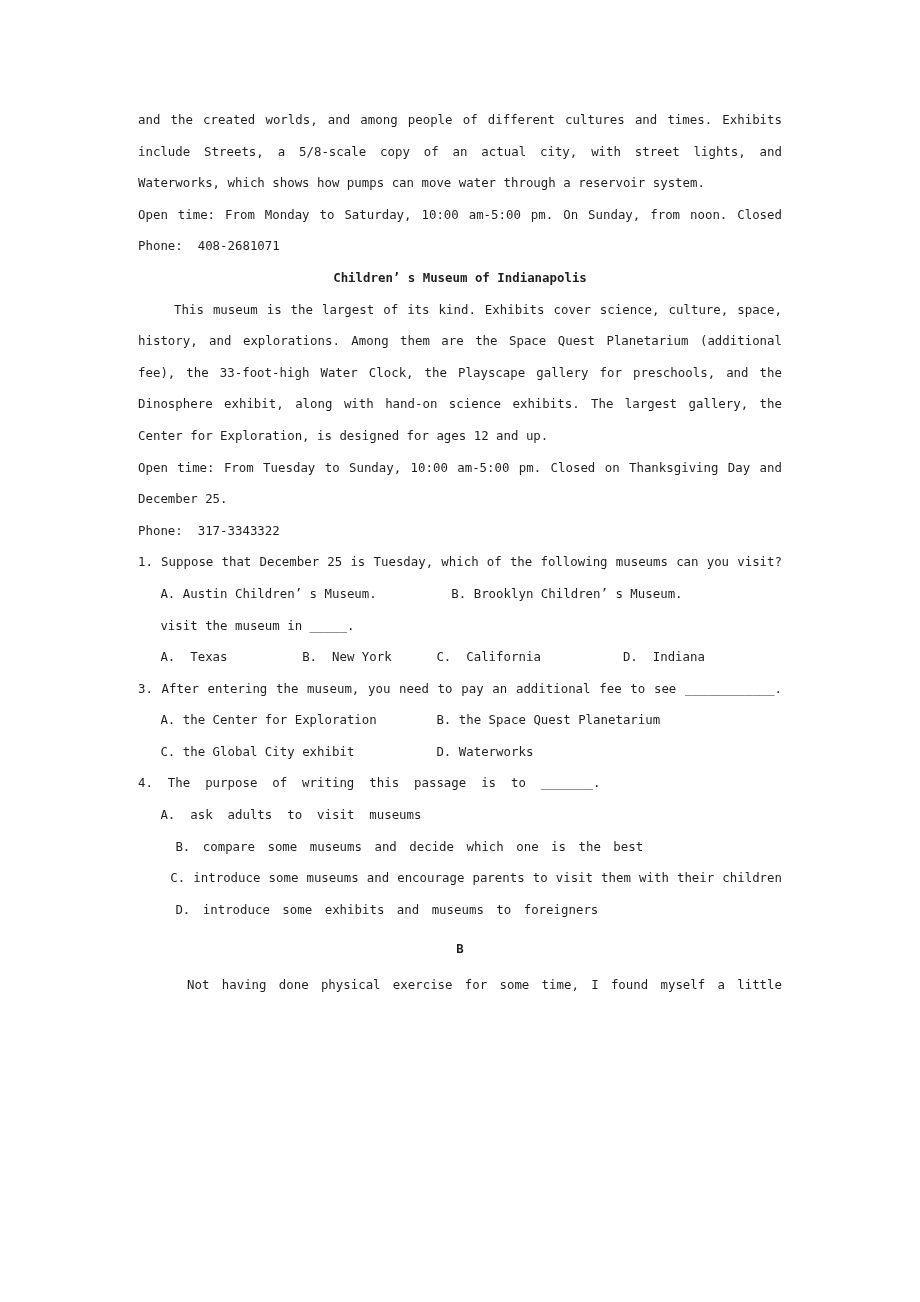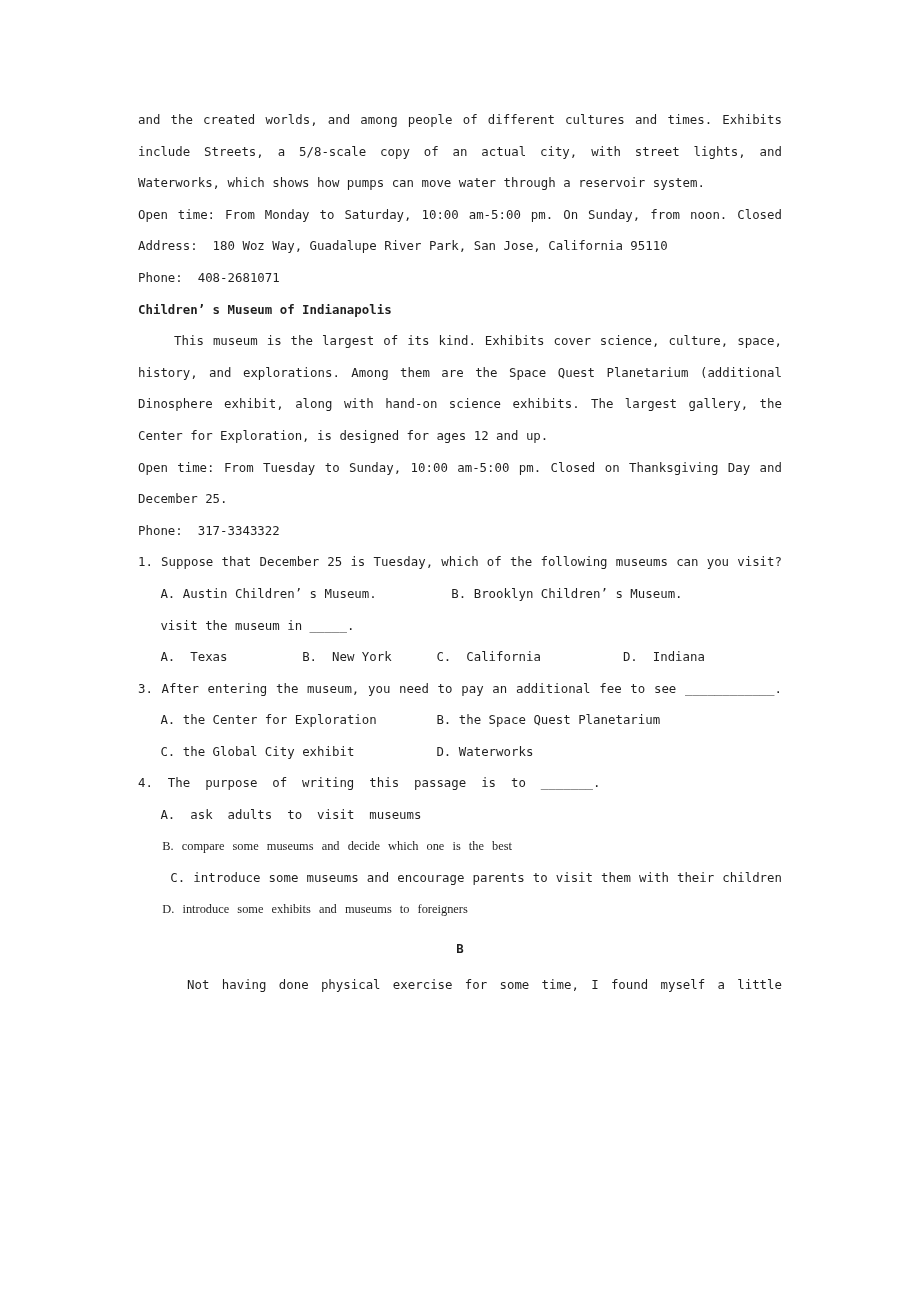--- a/index.html
+++ b/index.html
@@ -26,42 +26,42 @@
     white-space: pre-wrap;
     min-height: 31.6px;
   }
   
   .line.j {
     white-space: normal;
     text-align: justify;
     text-align-last: justify;
     -moz-text-align-last: justify;
   }
-  .line.b { font-weight: 700; }
+  .line.b { font-weight: 700; text-align: center; }
   .line.c {
     text-align: center;
     text-align-last: center;
     -moz-text-align-last: center;
   }
-  .line.w { word-spacing: 5px; font-family: Liberation Serif, serif; }
+  .line.w { word-spacing: 5px; }
   .line.gap { margin-top: 8px; margin-bottom: 4px; }
 </style>
 </head>
 <body>
 
 <main class="doc" style="background: rgb(255, 255, 255); color: rgb(31, 31, 31);">
     <div class="line j">and the created worlds, and among people of different cultures and times. Exhibits</div>
     <div class="line j">include Streets, a 5/8-scale copy of an actual city, with street lights, and</div>
     <div class="line">Waterworks, which shows how pumps can move water through a reservoir system.</div>
     <div class="line j">Open time: From Monday to Saturday, 10:00 am-5:00 pm. On Sunday, from noon. Closed</div>
-    <div class="line">Address:  180 Woz Way, Guadalupe River Park, San Jose, California 95110</div>
     <div class="line">Phone:  408-2681071</div>
     <div class="line b">Children’ s Museum of Indianapolis</div>
     <div class="line j">&nbsp;&nbsp;&nbsp;&nbsp;This museum is the largest of its kind. Exhibits cover science, culture, space,</div>
     <div class="line j">history, and explorations. Among them are the Space Quest Planetarium (additional</div>
+    <div class="line j">fee), the 33-foot-high Water Clock, the Playscape gallery for preschools, and the</div>
     <div class="line j">Dinosphere exhibit, along with hand-on science exhibits. The largest gallery, the</div>
     <div class="line">Center for Exploration, is designed for ages 12 and up.</div>
     <div class="line j">Open time: From Tuesday to Sunday, 10:00 am-5:00 pm. Closed on Thanksgiving Day and</div>
     <div class="line">December 25.</div>
     <div class="line">Phone:  317-3343322</div>
     <div class="line j">1. Suppose that December 25 is Tuesday, which of the following museums can you visit?</div>
     <div class="line">   A. Austin Children’ s Museum.          B. Brooklyn Children’ s Museum.</div>
     <div class="line">   visit the museum in _____.</div>
     <div class="line">   A.  Texas          B.  New York      C.  California           D.  Indiana</div>
     <div class="line j">3. After entering the museum, you need to pay an additional fee to see ____________.</div>

